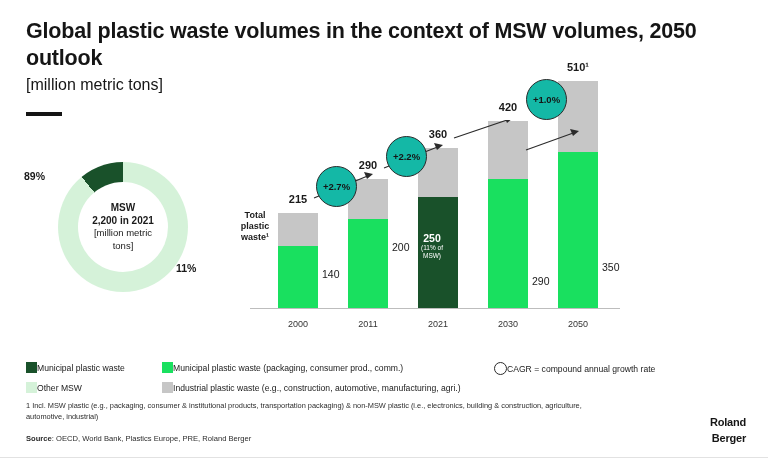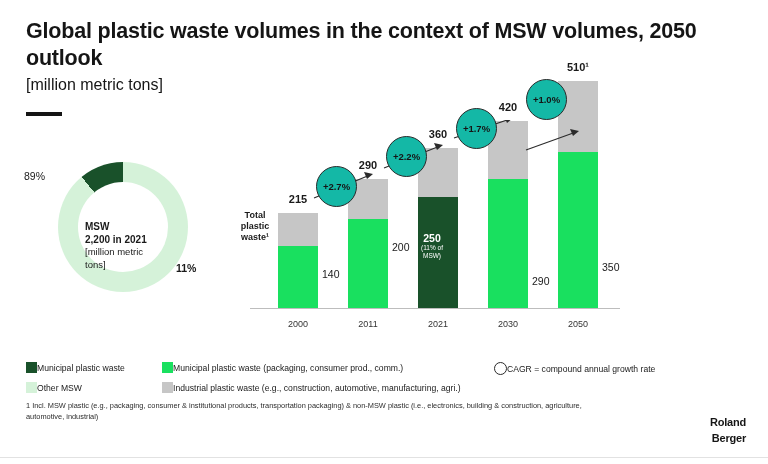--- a/index.html
+++ b/index.html
@@ -78,35 +78,35 @@
     height: 90px;
     border-radius: 50%;
     background: #ffffff;
   }
   .donut-center {
     position: absolute;
     left: 50%;
     top: 50%;
     transform: translate(-50%, -50%);
     width: 76px;
+    text-align: center;
     font-size: 9.5px;
     line-height: 12.5px;
     color: #1a1a1a;
-    margin-top: 19px;
   }
   .donut-center .dc-bold {
     font-weight: bold;
     font-size: 10px;
   }
   .donut-label-top {
     position: absolute;
     left: -12px;
     top: 8px;
     font-size: 10.5px;
-    font-weight: normal;
+    font-weight: bold;
   }
   .donut-label-slice {
     position: absolute;
     left: 140px;
     top: 100px;
     font-size: 10.5px;
     font-weight: bold;
   }
   
   .chart {
@@ -351,21 +351,20 @@
       <line x1="64" y1="78" x2="120" y2="55" stroke="#2b2b2b" stroke-width="1.1"></line>
       <polygon points="123,54 114,52 117,59" fill="#2b2b2b"></polygon>
       <line x1="134" y1="48" x2="190" y2="26" stroke="#2b2b2b" stroke-width="1.1"></line>
       <polygon points="193,25 184,23 187,30" fill="#2b2b2b"></polygon>
       <line x1="204" y1="18" x2="260" y2="-1" stroke="#2b2b2b" stroke-width="1.1"></line>
       <polygon points="263,-2 254,-4 257,3" fill="#2b2b2b"></polygon>
     </svg>
 
     <div class="cagr" style="left:66px; bottom:128px;">+2.7%</div>
     <div class="cagr" style="left:136px; bottom:158px;">+2.2%</div>
-    <div class="cagr" style="left:206px; bottom:186px;">+1.7%</div>
     <div class="cagr" style="left:276px; bottom:215px;">+1.0%</div>
   </div>
 
   <svg width="120" height="40" style="position:absolute; left:524px; top:126px;">
     <line x1="2" y1="24" x2="52" y2="6" stroke="#2b2b2b" stroke-width="1.1"></line>
     <polygon points="55,5 46,3 49,10" fill="#2b2b2b"></polygon>
   </svg>
 
   <div class="legend">
     <div class="lg-row">
@@ -389,20 +388,23 @@
       </div>
       <div class="lg-item" style="left:136px;">
         <span class="sw sw-grey"></span>
         <span>Industrial plastic waste (e.g., construction, automotive, manufacturing, agri.)</span>
       </div>
     </div>
   </div>
 
   <div class="footnote">1 Incl. MSW plastic (e.g., packaging, consumer &amp; institutional products, transportation packaging) &amp; non-MSW plastic (i.e., electronics, building &amp; construction, agriculture, automotive, industrial)</div>
 
+  <div class="source">
+    <b>Source</b><span>: </span><span>OECD, World Bank, Plastics Europe, PRE, Roland Berger</span>
+  </div>
 
   <div class="brand">
     <div>Roland</div>
     <div>Berger</div>
   </div>
 
   <div class="footer-line"></div>
 </div>
 
 </body></html>

